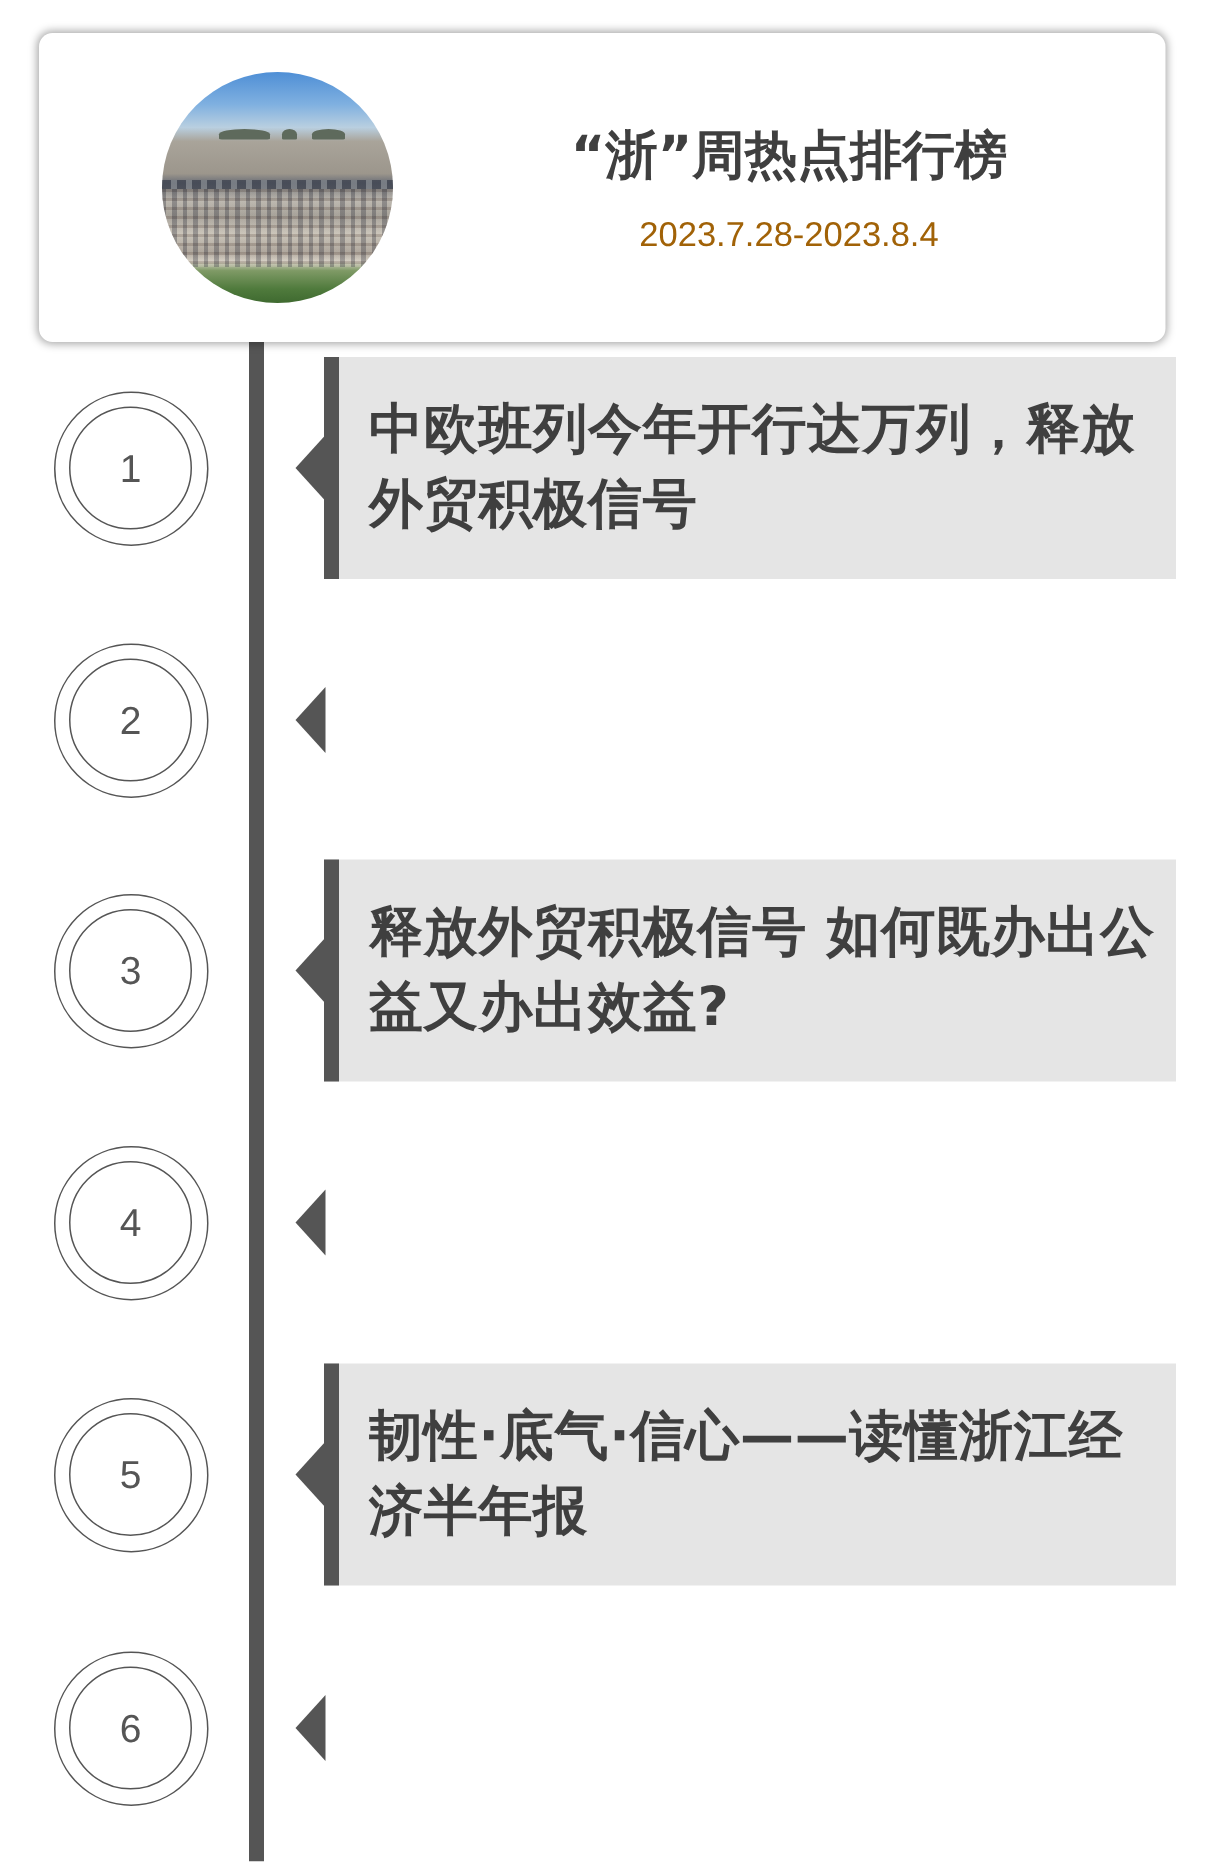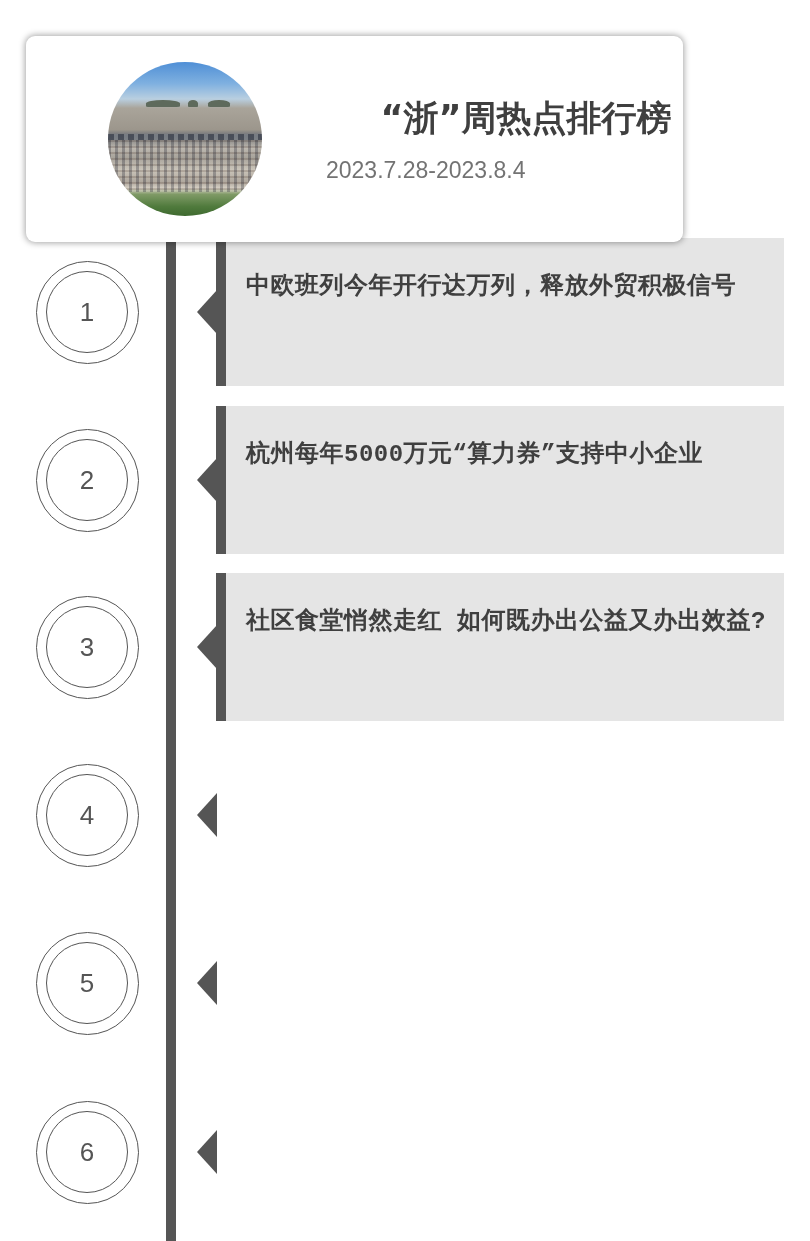--- a/index.html
+++ b/index.html
@@ -12,22 +12,22 @@
     }
     .page {
       position: relative;
       width: 810px;
       height: 1241px;
     }
     
     .header-card {
       position: absolute;
       left: 26px;
-      top: 36px;
-      width: 657px;
+      top: 22px;
+      width: 751px;
       height: 206px;
       background: #ffffff;
       border-radius: 9px;
       box-shadow: 0 0 6px 1px rgba(0,0,0,0.35);
       z-index: 2;
     }
     .header-photo {
       position: absolute;
       left: 82px;
       top: 26px;
@@ -87,23 +87,24 @@
       font-weight: bold;
       color: #3f3f3f;
       letter-spacing: 0px;
       line-height: 48px;
     }
     .header-date {
       position: absolute;
       left: 300px;
       top: 118px;
       width: 400px;
+      text-align: center;
       font-family: "Liberation Sans", sans-serif;
       font-size: 23px;
-      color: #737373;
+      color: #a16207;
       line-height: 32px;
     }
     
     .timeline-bar {
       position: absolute;
       left: 166px;
       top: 226px;
       width: 10px;
       height: 1015px;
       background: #555555;
@@ -156,26 +157,25 @@
       height: 0;
       border-top: 22px solid transparent;
       border-bottom: 22px solid transparent;
       border-right: 20px solid #555555;
     }
     .card-text {
       position: absolute;
       left: 20px;
       top: 24px;
       width: 528px;
-      font-size: 24px;
+      font-size: 36px;
       font-weight: bold;
       color: #3f3f3f;
       line-height: 50px;
       letter-spacing: 0.5px;
-      font-family: Liberation Mono, monospace;
     }
   </style>
 </head>
 <body>
 
 <div class="page">
 
   <div class="header-card">
     <div class="header-photo">
       <div class="island" style="left:38px;width:34px;"></div>
@@ -198,47 +198,47 @@
     <div class="card">
       <div class="card-text">中欧班列今年开行达万列，释放外贸积极信号</div>
     </div>
   </div>
 
   <div class="item" style="top:406px;">
     <div class="rank-circle-outer">
       <div class="rank-circle-inner">2</div>
     </div>
     <div class="card-pointer"></div>
+  </div>
+
+  <div class="item" style="top:573px;">
+    <div class="rank-circle-outer">
+      <div class="rank-circle-inner">3</div>
+    </div>
+    <div class="card-pointer"></div>
     <div class="card">
-      <div class="card-text">杭州每年5000万元“算力券”支持中小企业</div>
-    </div>
-  </div>
-
-  <div class="item" style="top:573px;">
-    <div class="rank-circle-outer">
-      <div class="rank-circle-inner">3</div>
+      <div class="card-text">释放外贸积极信号 如何既办出公益又办出效益?</div>
+    </div>
+  </div>
+
+  <div class="item" style="top:741px;">
+    <div class="rank-circle-outer">
+      <div class="rank-circle-inner">4</div>
+    </div>
+    <div class="card-pointer"></div>
+  </div>
+
+  <div class="item" style="top:909px;">
+    <div class="rank-circle-outer">
+      <div class="rank-circle-inner">5</div>
     </div>
     <div class="card-pointer"></div>
     <div class="card">
-      <div class="card-text">社区食堂悄然走红 如何既办出公益又办出效益?</div>
-    </div>
-  </div>
-
-  <div class="item" style="top:741px;">
-    <div class="rank-circle-outer">
-      <div class="rank-circle-inner">4</div>
-    </div>
-    <div class="card-pointer"></div>
-  </div>
-
-  <div class="item" style="top:909px;">
-    <div class="rank-circle-outer">
-      <div class="rank-circle-inner">5</div>
-    </div>
-    <div class="card-pointer"></div>
+      <div class="card-text">韧性·底气·信心——读懂浙江经济半年报</div>
+    </div>
   </div>
 
   <div class="item" style="top:1078px;">
     <div class="rank-circle-outer">
       <div class="rank-circle-inner">6</div>
     </div>
     <div class="card-pointer"></div>
   </div>
 
 </div>

